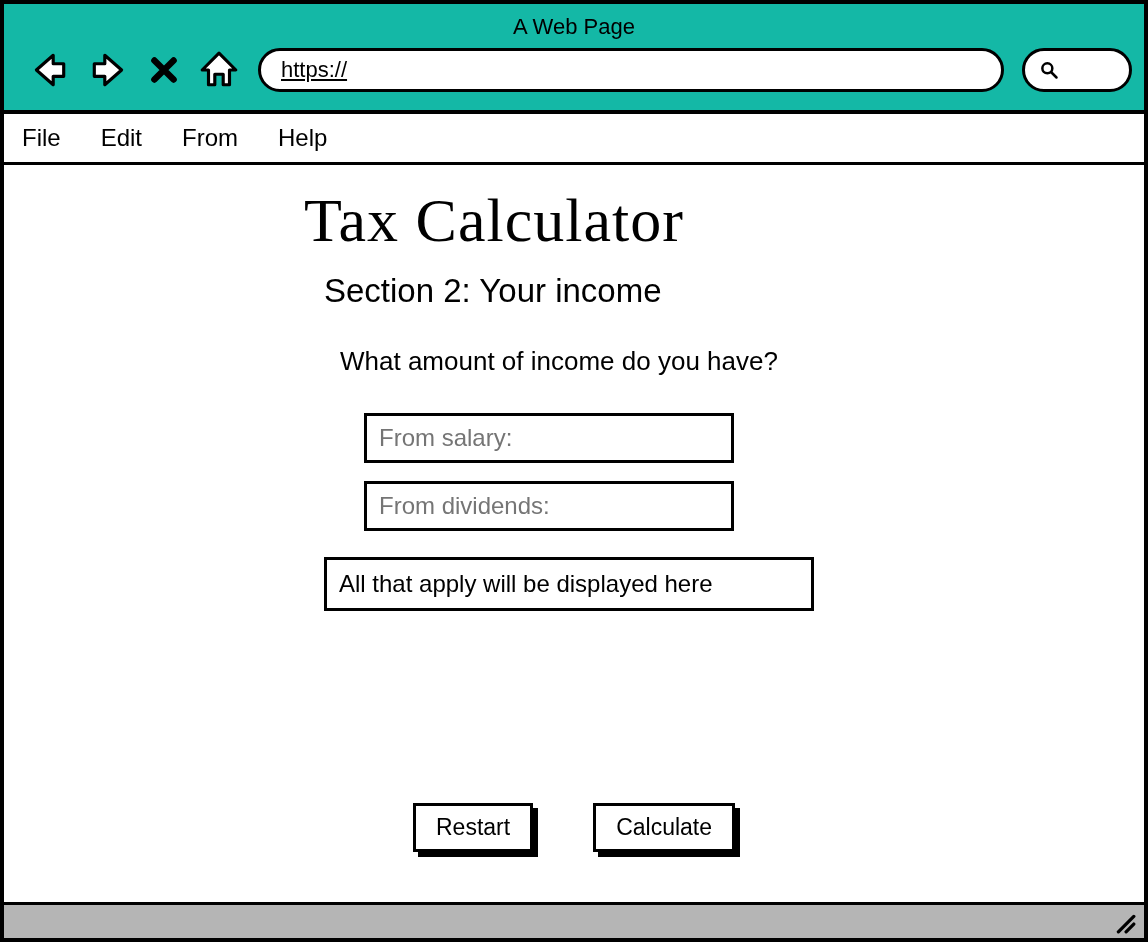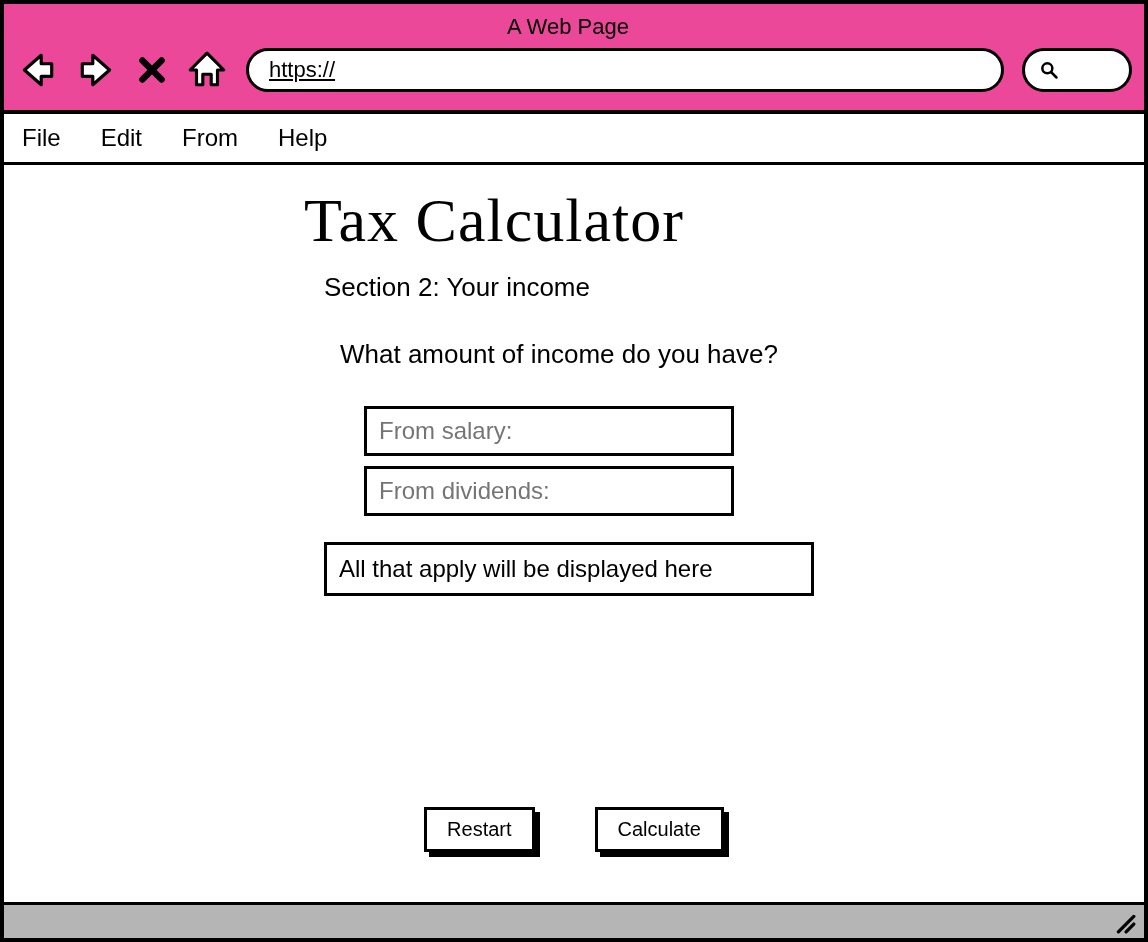--- a/index.html
+++ b/index.html
@@ -16,23 +16,23 @@
   }
   .window {
     width: 1148px;
     height: 942px;
     border: 4px solid #000;
     display: flex;
     flex-direction: column;
     background: #fff;
   }
   .browser-chrome {
-    background: #ec4899;
+    background: #14b8a6;
     border-bottom: 4px solid #000;
-    padding: 6px 12px 18px 0;
+    padding: 6px 12px 18px 12px;
   }
   .chrome-title {
     text-align: center;
     font-size: 22px;
     padding: 4px 0 8px 0;
   }
   .chrome-row {
     display: flex;
     align-items: center;
     gap: 18px;
@@ -103,34 +103,34 @@
     width: 700px;
   }
   .page-title {
     font-size: 62px;
     font-weight: 500;
     margin-bottom: 16px;
     letter-spacing: 1px;
     font-family: Liberation Serif, serif;
   }
   .section-title {
-    font-size: 26px;
+    font-size: 33px;
     margin-left: 20px;
     margin-bottom: 36px;
   }
   .question {
     font-size: 26px;
     margin-left: 36px;
     margin-bottom: 36px;
   }
   .field-group {
     margin-left: 60px;
     display: flex;
     flex-direction: column;
-    gap: 10px;
+    gap: 18px;
     margin-bottom: 26px;
   }
   .field {
     width: 370px;
     border: 3px solid #000;
     padding: 8px 12px;
     font-size: 24px;
     font-family: inherit;
     background: #fff;
   }
@@ -147,21 +147,21 @@
     left: 0;
     width: 100%;
     display: flex;
     justify-content: center;
     gap: 60px;
   }
   .btn {
     border: 3px solid #000;
     background: #fff;
     padding: 8px 20px;
-    font-size: 20px;
+    font-size: 23px;
     font-family: inherit;
     cursor: pointer;
     box-shadow: 5px 5px 0 #000;
   }
   .footer {
     height: 36px;
     background: #b5b5b5;
     border-top: 3px solid #000;
     position: relative;
   }

